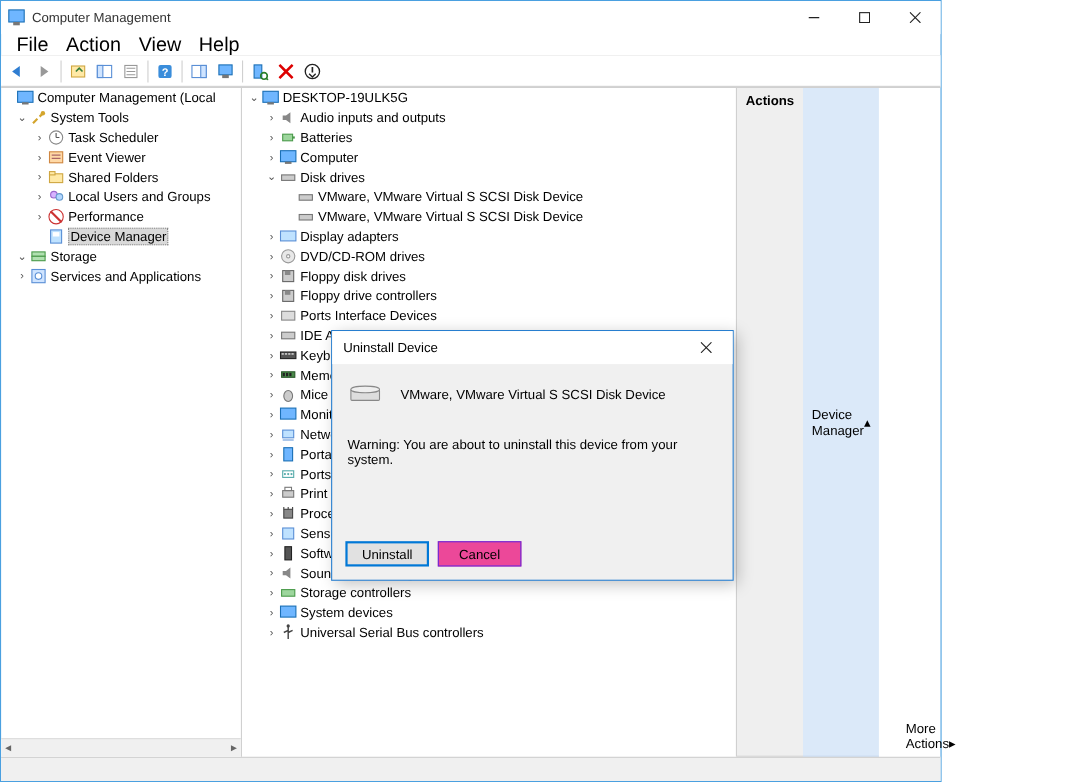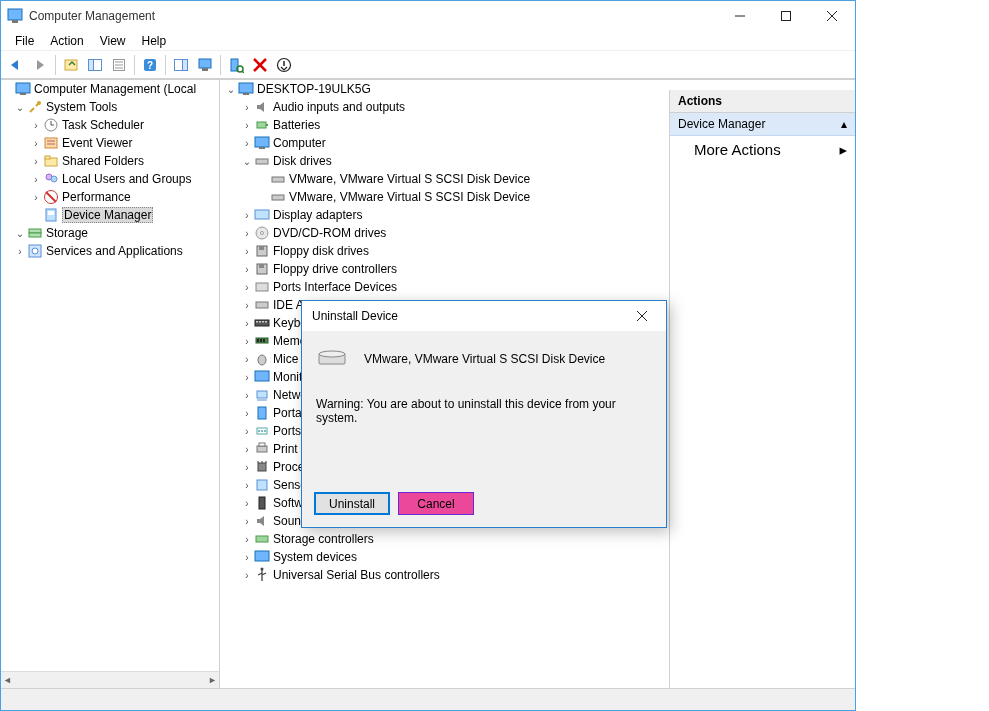--- a/index.html
+++ b/index.html
@@ -6,36 +6,36 @@
   body { margin:0; padding:0; width:989px; height:711px; background:#fff; position:relative; }
 
   .window { width:856px; height:711px; border:1px solid #4aa0e0; display:flex; flex-direction:column; background:#fff; position:relative; }
 
   .titlebar { height:30px; display:flex; align-items:center; justify-content:space-between; background:#fff; }
   .titlebar-left { display:flex; align-items:center; gap:6px; padding-left:6px; }
   .titlebar-title { font-size:12px; color:#333; }
   .titlebar-ctrls { display:flex; }
   .tb-btn { width:46px; height:30px; display:flex; align-items:center; justify-content:center; font-size:11px; color:#222; }
 
-  .menubar { height:20px; display:flex; align-items:center; gap:4px; padding:0 8px; font-size:12px; border-bottom:1px solid #f0f0f0; }
+  .menubar { height:20px; display:flex; align-items:center; gap:4px; padding:0 8px; font-size:18px; border-bottom:1px solid #f0f0f0; }
   .menu-item { padding:1px 6px; }
 
   .toolbar { height:28px; display:flex; align-items:center; gap:2px; padding:2px 4px; border-bottom:1px solid #d0d0d0; background:#fff; }
   .tb-icon { width:22px; height:22px; display:flex; align-items:center; justify-content:center; border:1px solid transparent; }
   .tb-sep { width:1px; height:20px; background:#d0d0d0; margin:0 2px; }
 
   .content { flex:1; display:flex; border-top:1px solid #d0d0d0; min-height:0; }
   .left-pane { width:219px; border-right:1px solid #d0d0d0; overflow:auto; font-size:12px; position:relative; display:flex; flex-direction:column;}
   .left-pane-body { flex:1; overflow:auto; }
   .left-scroll { height:17px; background:#f0f0f0; border-top:1px solid #dcdcdc; display:flex; align-items:center; justify-content:space-between; padding:0 2px; font-size:9px; color:#666;}
   .center-pane { flex:1; overflow:auto; font-size:12px; }
-  .right-pane { width:186px; border-left:1px solid #d0d0d0; font-size:12px; display:flex; flex-direction:column;margin-top:10px;}
+  .right-pane { width:186px; border-left:1px solid #d0d0d0; font-size:12px; display:flex; flex-direction:row;}
   .right-header { background:#efefef; border-bottom:1px solid #d0d0d0; padding:4px 8px; font-weight:600; font-size:12px;}
   .right-section { background:#dbe9f9; border-bottom:1px solid #c2d6ef; padding:4px 8px; display:flex; align-items:center; justify-content:space-between; font-size:12px;}
-  .right-item { padding:5px 8px 5px 24px; display:flex; align-items:flex-start; justify-content:space-between; font-size:15px;}
+  .right-item { padding:5px 8px 5px 24px; display:flex; align-items:flex-end; justify-content:space-between; font-size:12px;}
 
   .tree-node { display:flex; align-items:center; height:18px; padding-right:4px; white-space:nowrap; }
   .tree-node .expander { width:14px; text-align:center; color:#555; font-size:10px; }
   .tree-node .expander.transparent { color:transparent; }
   .tree-node .icon { width:16px; height:16px; display:flex; align-items:center; justify-content:center; margin-right:3px; flex-shrink:0; }
   .tree-label { }
   .selected { background:#d9d9d9; border:1px dotted #888; padding:0 1px; }
 
   .statusbar { height:22px; border-top:1px solid #d0d0d0; background:#f0f0f0; }
 

